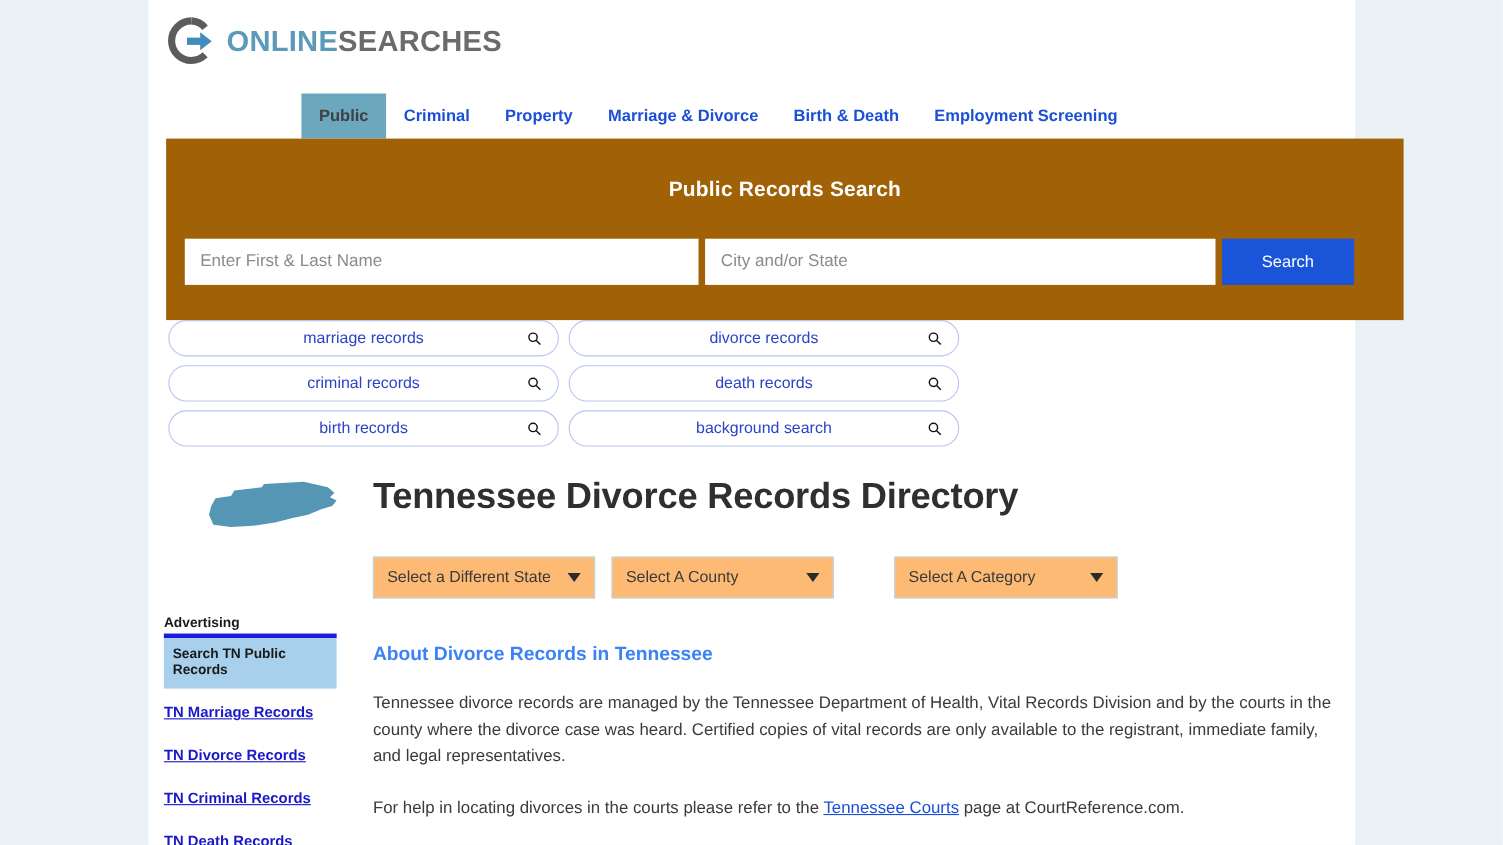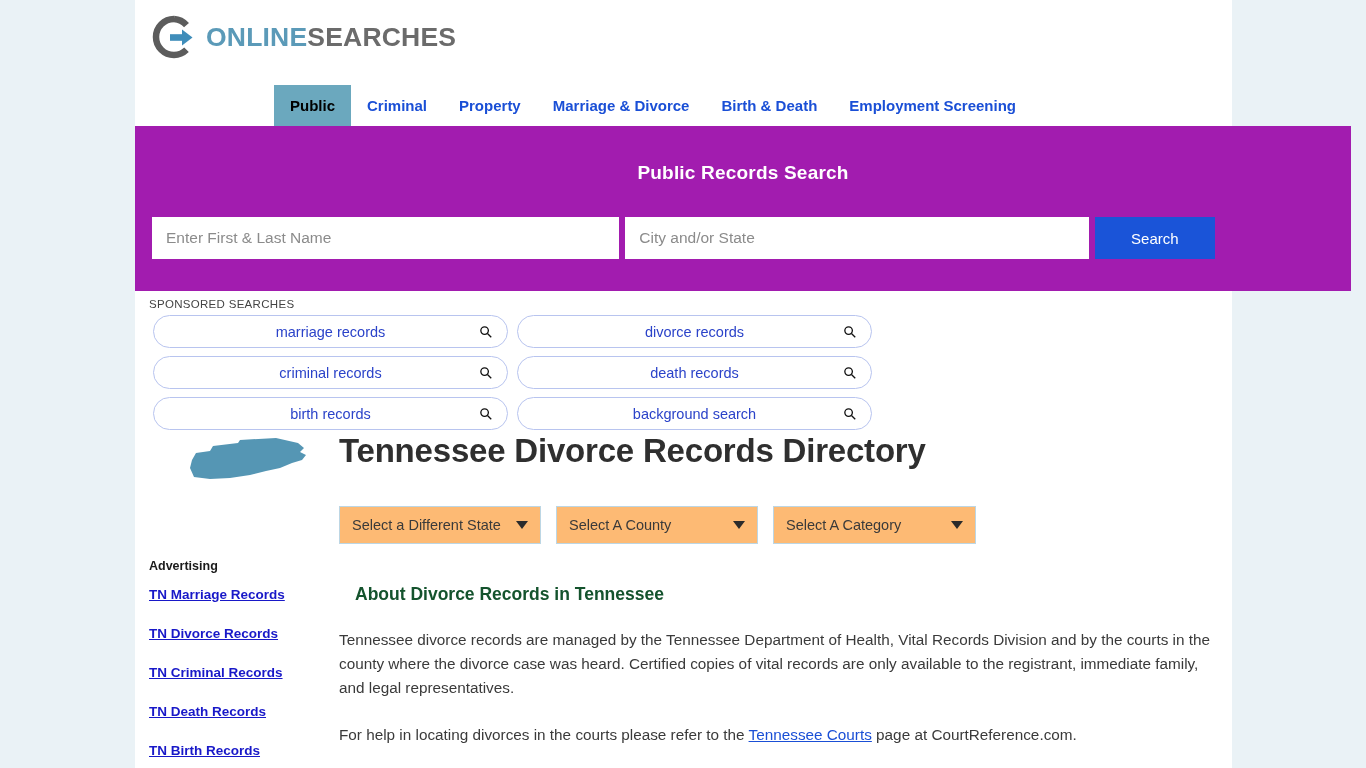--- a/index.html
+++ b/index.html
@@ -58,30 +58,30 @@
     align-items: center;
     padding: 0 16px;
     font-size: 15px;
     font-weight: bold;
     color: #1a4fd6;
     cursor: pointer;
     white-space: nowrap;
   }
   .nav-item.active {
     background: #6ba8be;
-    color: #000000;
+    color: #404040;
   }
 
   
   .banner {
     position: absolute;
-    left: 0; top: 126px;
-    width: 1216px;
+    left: 16px; top: 126px;
+    width: 1125px;
     height: 165px;
-    background: #a21caf;
+    background: #a16207;
   }
   .banner-title {
     text-align: center;
     color: #ffffff;
     font-size: 19px;
     font-weight: bold;
     padding-top: 36px;
     letter-spacing: 0.2px;
   }
   .banner-form {
@@ -192,38 +192,37 @@
     border: 1px solid #bcd6e4;
     background: #fdba74;
     display: flex;
     align-items: center;
     padding: 0 12px;
     cursor: pointer;
     position: relative;
   }
   #sel-state    { width: 202px; }
   #sel-county   { width: 202px; }
-  #sel-category { width: 203px; }
+  #sel-category { width: 203px; margin-left: 40px; }
   .sel-label { font-size: 14.5px; color: #3a3a3a; }
   .sel-arrow {
     position: absolute;
     right: 12px; top: 50%;
     transform: translateY(-50%);
     width: 0; height: 0;
     border-left: 6px solid transparent;
     border-right: 6px solid transparent;
     border-top: 8px solid #2b2b2b;
   }
 
   .about-heading {
     margin-top: 40px;
     font-size: 17.5px;
     font-weight: bold;
-    color: #14532d;
-    margin-left: 16px;
+    color: #3b82f6;
   }
   .body-p {
     margin-top: 23px;
     font-size: 15.3px;
     line-height: 24px;
     color: #3a3a3a;
     max-width: 872px;
   }
   .body-p a {
     color: #1a4fd6;
@@ -298,21 +297,20 @@
   <div class="banner">
     <div class="banner-title">Public Records Search</div>
     <div class="banner-form">
       <input id="name-input" type="text" placeholder="Enter First &amp; Last Name" style="">
       <input id="loc-input" type="text" placeholder="City and/or State" style="">
       <button class="search-btn">Search</button>
     </div>
   </div>
 
   <div class="sponsored">
-    <div class="sponsored-label">SPONSORED SEARCHES</div>
     <div class="pill-grid">
 
       <div class="pill">
         <span class="pill-text">marriage records</span>
         <svg class="pill-icon" viewBox="0 0 16 16">
           <circle cx="6.4" cy="6.4" r="4.3" fill="none" stroke="#111" stroke-width="1.5"></circle>
           <line x1="9.7" y1="9.7" x2="14" y2="14" stroke="#111" stroke-width="1.5"></line>
         </svg>
       </div>
 
@@ -388,20 +386,23 @@
       <h2 class="about-heading">About Divorce Records in Tennessee</h2>
 
       <p class="body-p">Tennessee divorce records are managed by the Tennessee Department of Health, Vital Records Division and by the courts in the county where the divorce case was heard. Certified copies of vital records are only available to the registrant, immediate family, and legal representatives.</p>
 
       <p class="body-p"><span>For help in locating divorces in the courts please refer to the </span><a href="#">Tennessee Courts</a><span> page at CourtReference.com.</span></p>
 
     </div>
 
     <div class="sidebar">
       <div class="adv-heading">Advertising</div>
+      <div class="ad-box">
+        <div class="ad-box-title">Search TN Public Records</div>
+      </div>
       <div class="ad-links">
         <a class="ad-link" href="#">TN Marriage Records</a>
         <a class="ad-link" href="#">TN Divorce Records</a>
         <a class="ad-link" href="#">TN Criminal Records</a>
         <a class="ad-link" href="#">TN Death Records</a>
         <a class="ad-link" href="#">TN Birth Records</a>
         <a class="ad-link" href="#">TN Background Search</a>
       </div>
 
     </div>

